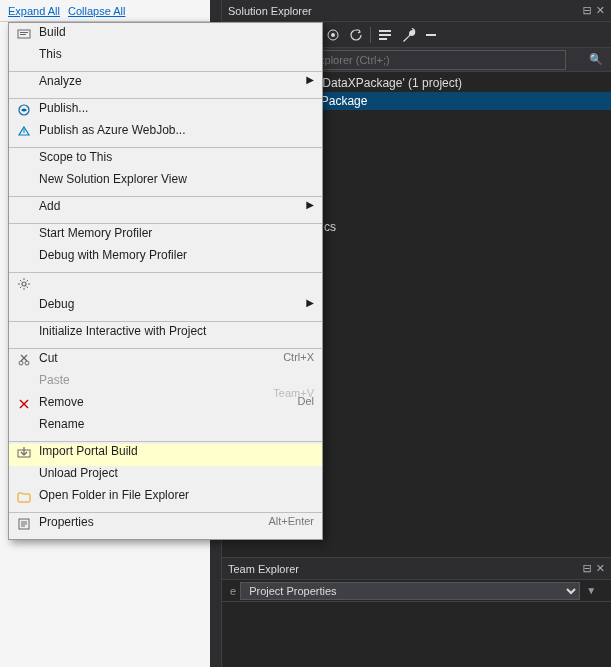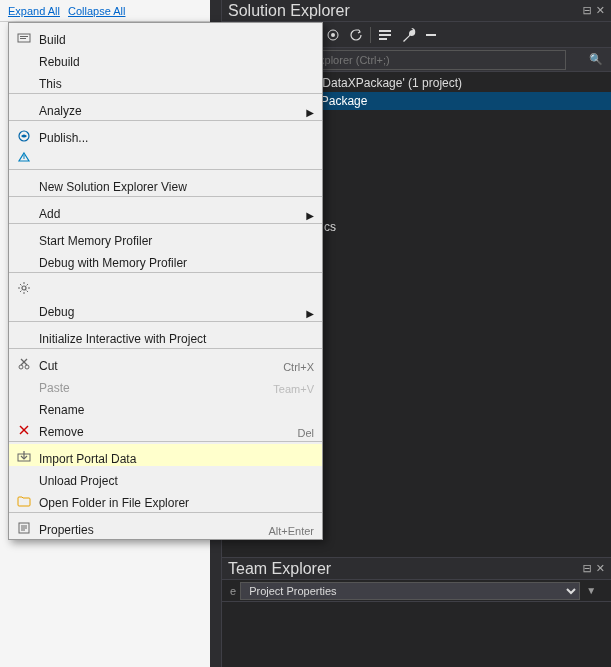--- a/index.html
+++ b/index.html
@@ -30,21 +30,21 @@
       height: 22px;
       display: flex;
       align-items: center;
       padding: 0 6px;
       border-bottom: 1px solid #3f3f46;
       justify-content: space-between;
     }
 
     .panel-title {
       color: #dcdcdc;
-      font-size: 16px;
+      font-size: 11px;
       font-weight: normal;
       text-align: center;
     }
 
     .title-actions {
       display: flex;
       gap: 2px;
       align-items: center;
     }
 
@@ -162,36 +162,37 @@
       background: #f0f0f0;
       border: 1px solid #999;
       box-shadow: 3px 3px 8px rgba(0,0,0,0.4);
       z-index: 100;
       padding: 2px 0;
     }
 
     .menu-item {
       height: 22px;
       display: flex;
-      align-items: flex-end;
+      align-items: flex-start;
       padding: 0 4px 0 30px;
       cursor: pointer;
       position: relative;
       color: #1e1e1e;
       font-size: 12px;
     }
 
     .menu-item.highlighted {
       background: #ffffcc;
       color: #1e1e1e;
     }
 
     .menu-item.disabled {
       color: #999;
       cursor: default;
+      flex-direction: column;
     }
 
     .menu-item-icon {
       position: absolute;
       left: 6px;
       width: 18px;
       height: 18px;
       display: flex;
       align-items: center;
       justify-content: center;
@@ -432,23 +433,20 @@
       <span class="menu-item-icon">
         <svg width="14" height="14" viewBox="0 0 14 14">
             <rect x="1" y="3" width="12" height="8" fill="none" stroke="#666" stroke-width="1"></rect>
             <rect x="3" y="5" width="8" height="1" fill="#666"></rect>
             <rect x="3" y="7" width="6" height="1" fill="#666"></rect>
           </svg>
       </span>
       <span>Build</span>
     </div>
 
-    <div class="menu-item">
-      <span>Rebuild</span>
-    </div>
 
     <div class="menu-item">
       <span>This</span>
     </div>
     <div class="menu-separator"></div>
 
     <div class="menu-item">
       <span>Analyze</span>
       <span class="menu-arrow">▶</span>
     </div>
@@ -464,23 +462,27 @@
       <span>Publish...</span>
     </div>
 
     <div class="menu-item">
       <span class="menu-item-icon">
         <svg width="14" height="14" viewBox="0 0 14 14">
             <polygon points="7,2 12,10 2,10" fill="none" stroke="#0080c0" stroke-width="1.2"></polygon>
             <line x1="7" y1="4" x2="7" y2="8" stroke="#0080c0" stroke-width="1"></line>
           </svg>
       </span>
-    </div>
-    <div class="menu-separator"></div>
-
+      <span>Publish as Azure WebJob...</span>
+    </div>
+    <div class="menu-separator"></div>
+
+    <div class="menu-item">
+      <span>Scope to This</span>
+    </div>
 
     <div class="menu-item">
       <span>New Solution Explorer View</span>
     </div>
     <div class="menu-separator"></div>
 
     <div class="menu-item">
       <span>Add</span>
       <span class="menu-arrow">▶</span>
     </div>
@@ -528,45 +530,45 @@
       <span>Cut</span>
       <span class="menu-item-shortcut">Ctrl+X</span>
     </div>
 
     <div class="menu-item disabled">
       <span>Paste</span>
       <span class="menu-item-shortcut">Team+V</span>
     </div>
 
     <div class="menu-item">
-      <span>Rename</span>
-    </div>
-
-    <div class="menu-item">
       <span class="menu-item-icon">
         <svg width="14" height="14" viewBox="0 0 14 14">
             <line x1="3" y1="3" x2="11" y2="11" stroke="#cc0000" stroke-width="1.5"></line>
             <line x1="11" y1="3" x2="3" y2="11" stroke="#cc0000" stroke-width="1.5"></line>
           </svg>
       </span>
       <span>Remove</span>
       <span class="menu-item-shortcut">Del</span>
+    </div>
+
+    <div class="menu-item">
+      <span>Rename</span>
     </div>
     <div class="menu-separator"></div>
 
 
     <div class="menu-item highlighted">
       <span class="menu-item-icon">
         <svg width="14" height="14" viewBox="0 0 14 14">
             <rect x="1" y="4" width="12" height="7" fill="none" stroke="#666" stroke-width="1"></rect>
             <line x1="7" y1="1" x2="7" y2="8" stroke="#666" stroke-width="1.2"></line>
             <polyline points="4,6 7,9 10,6" fill="none" stroke="#666" stroke-width="1.2"></polyline>
           </svg>
       </span>
-      <span>Import Portal Data</span>
+      <span>Import Portal Build</span>
     </div>
 
     <div class="menu-item">
       <span>Unload Project</span>
     </div>
 
     <div class="menu-item">
       <span class="menu-item-icon">
         <svg width="14" height="14" viewBox="0 0 14 14">
             <path d="M1 4 Q1 3 2 3 L5 3 L6 4 L12 4 Q13 4 13 5 L13 11 Q13 12 12 12 L2 12 Q1 12 1 11 Z" fill="none" stroke="#e8a000" stroke-width="1"></path>

